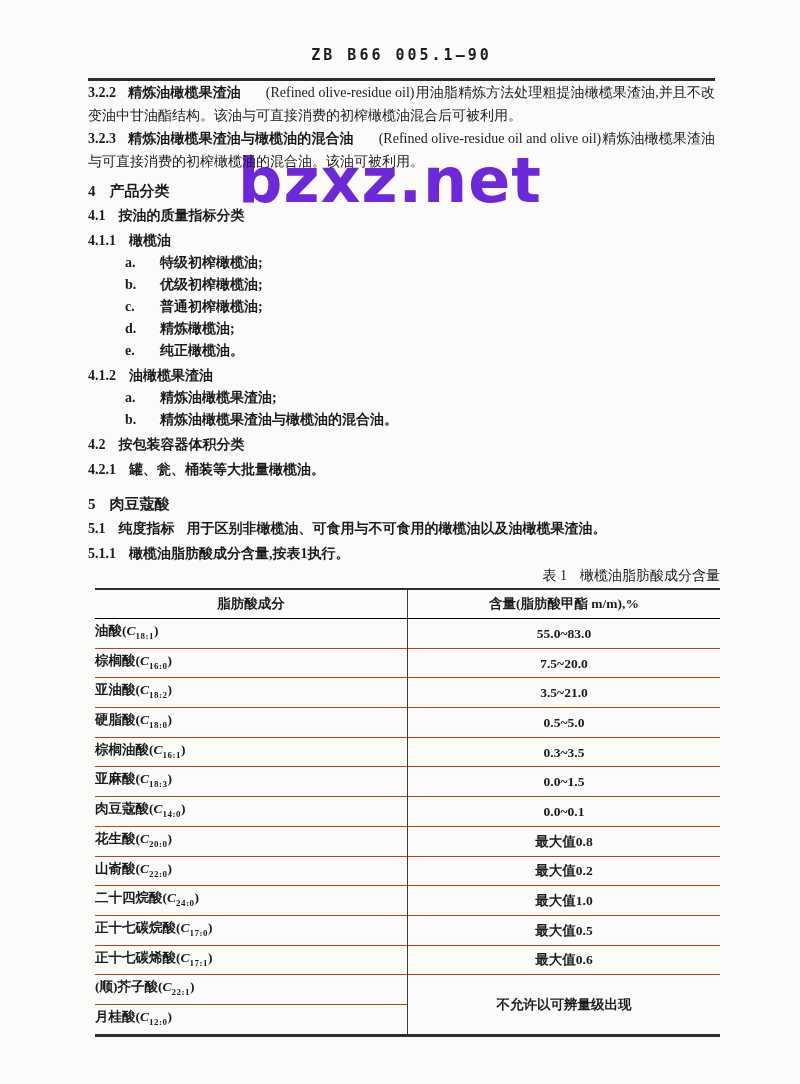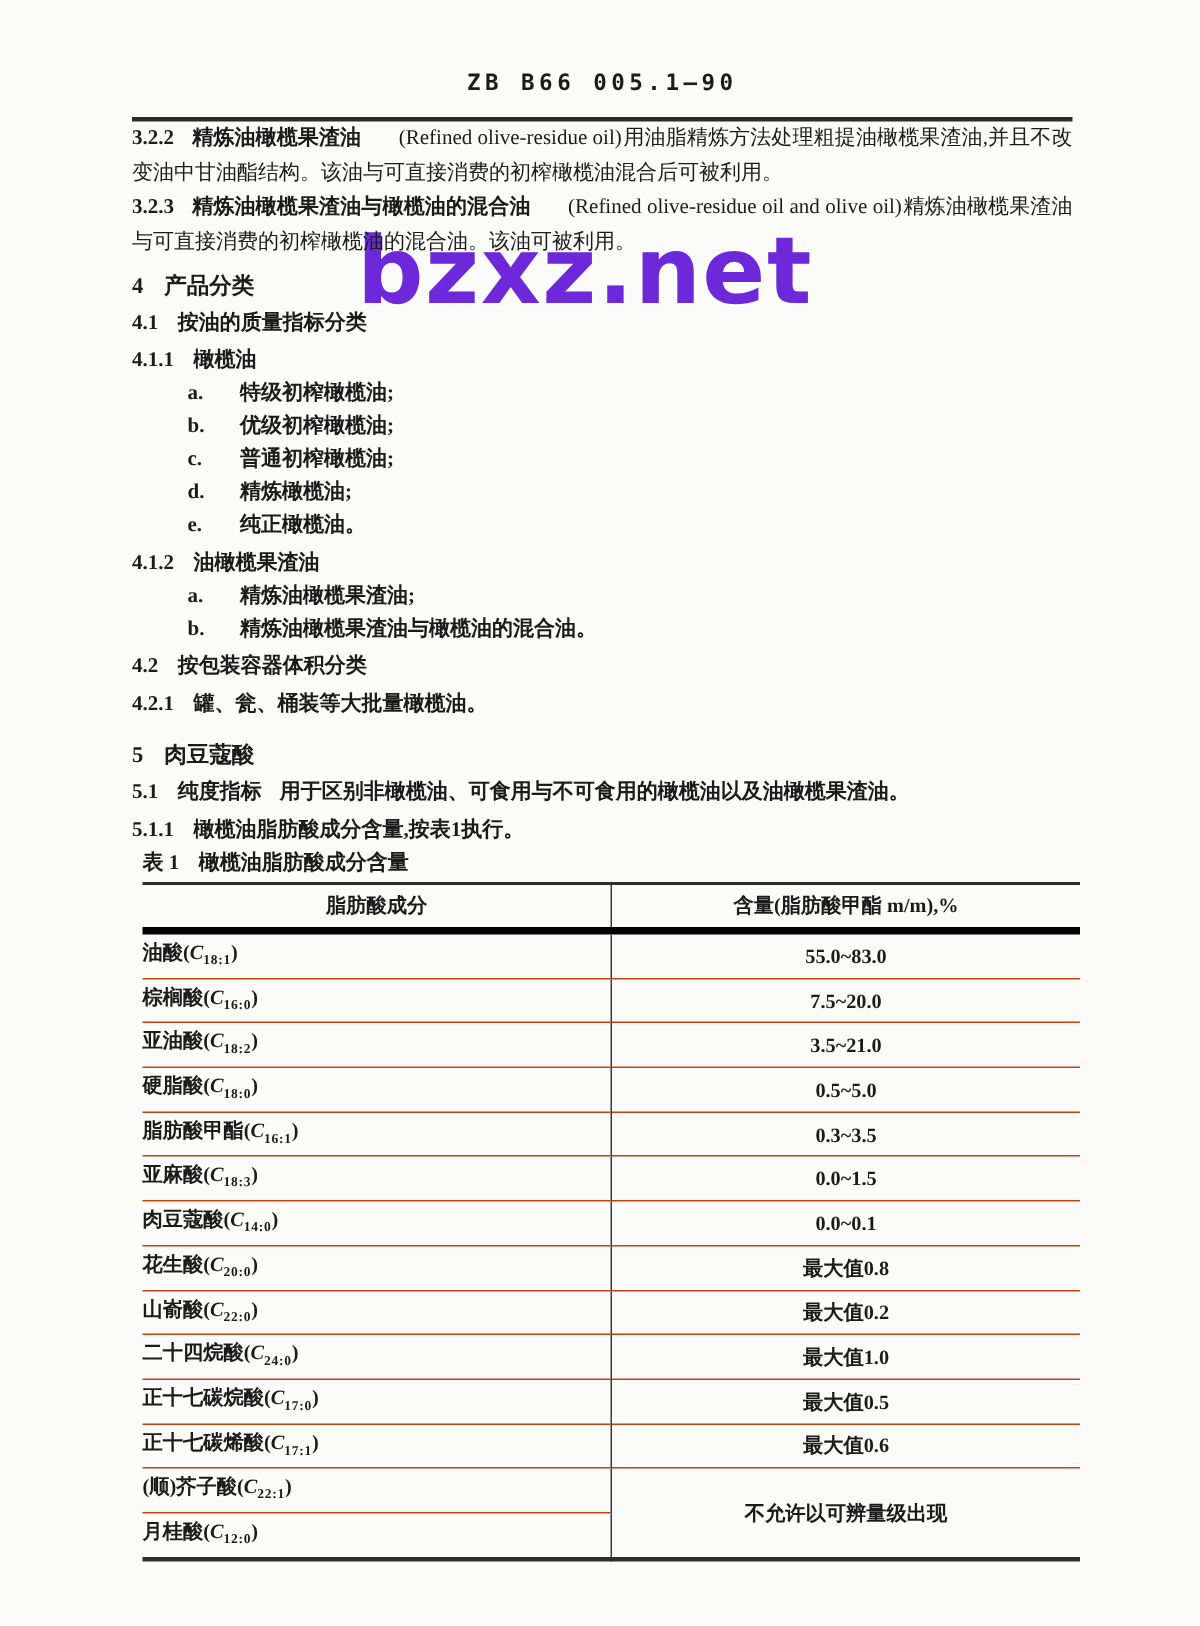--- a/index.html
+++ b/index.html
@@ -31,33 +31,33 @@
   .en{margin:0 1px;padding-left:24px;}
   .sec-heading{margin:7px 0 0 0;font-size:15px;font-weight:bold;line-height:22px;}
   .sec-heading .num{margin-right:14px;}
   .clause-line{margin:3px 0 0 0;font-size:14px;font-weight:bold;line-height:22px;}
   .clause-line .num{margin-right:13px;}
   .term{margin-right:12px;}
   .list-item{margin:0;padding-left:37px;font-size:14px;font-weight:bold;line-height:22px;}
   .li-label{display:inline-block;width:35px;}
   .sec5{margin-top:12px;}
   .tcaption{
-    margin:1px 0 0 7px;width:625px;text-align:left;
-    font-size:14px;font-weight:bold;line-height:19px;
+    margin:1px 0 0 7px;width:625px;text-align:right;
+    font-size:14px;font-weight:normal;line-height:19px;
   }
   .tcaption .cap-label{margin-right:13px;}
   table.t1{
     margin:3px 0 0 7px;width:625px;
     border-collapse:collapse;table-layout:fixed;
     border-top:2px solid #2e2e2e;border-bottom:3px solid #2e2e2e;
   }
   table.t1 th{
     width:50.5%;font-size:13.5px;font-weight:bold;
     height:26px;text-align:center;vertical-align:middle;
-    border-bottom:5px solid #000000;
+    border-bottom:1px solid #000000;
   }
   table.t1 th:first-child,table.t1 td:first-child{border-right:1px solid #3a3a3a;}
   table.t1 td{
     font-size:13.5px;font-weight:bold;line-height:17px;
     padding:3px 0;vertical-align:middle;
     border-top:1px solid #c2410c;
   }
   td.acid{text-align:left;padding-left:17px;}
   td.val{text-align:center;}
   .fml i{font-style:italic;font-family:"Liberation Serif","DejaVu Serif",serif;}
@@ -128,21 +128,21 @@
         </tr>
         <tr>
           <td class="acid"><span>亚油酸</span><span class="fml"><span>(</span><i>C</i><sub>18:2</sub><span>)</span></span></td>
           <td class="val">3.5~21.0</td>
         </tr>
         <tr>
           <td class="acid"><span>硬脂酸</span><span class="fml"><span>(</span><i>C</i><sub>18:0</sub><span>)</span></span></td>
           <td class="val">0.5~5.0</td>
         </tr>
         <tr>
-          <td class="acid"><span>脂肪酸甲酯</span><span class="fml"><span>(</span><i>C</i><sub>16:1</sub><span>)</span></span></td>
+          <td class="acid"><span>棕榈油酸</span><span class="fml"><span>(</span><i>C</i><sub>16:1</sub><span>)</span></span></td>
           <td class="val">0.3~3.5</td>
         </tr>
         <tr>
           <td class="acid"><span>亚麻酸</span><span class="fml"><span>(</span><i>C</i><sub>18:3</sub><span>)</span></span></td>
           <td class="val">0.0~1.5</td>
         </tr>
         <tr>
           <td class="acid"><span>肉豆蔻酸</span><span class="fml"><span>(</span><i>C</i><sub>14:0</sub><span>)</span></span></td>
           <td class="val">0.0~0.1</td>
         </tr>

